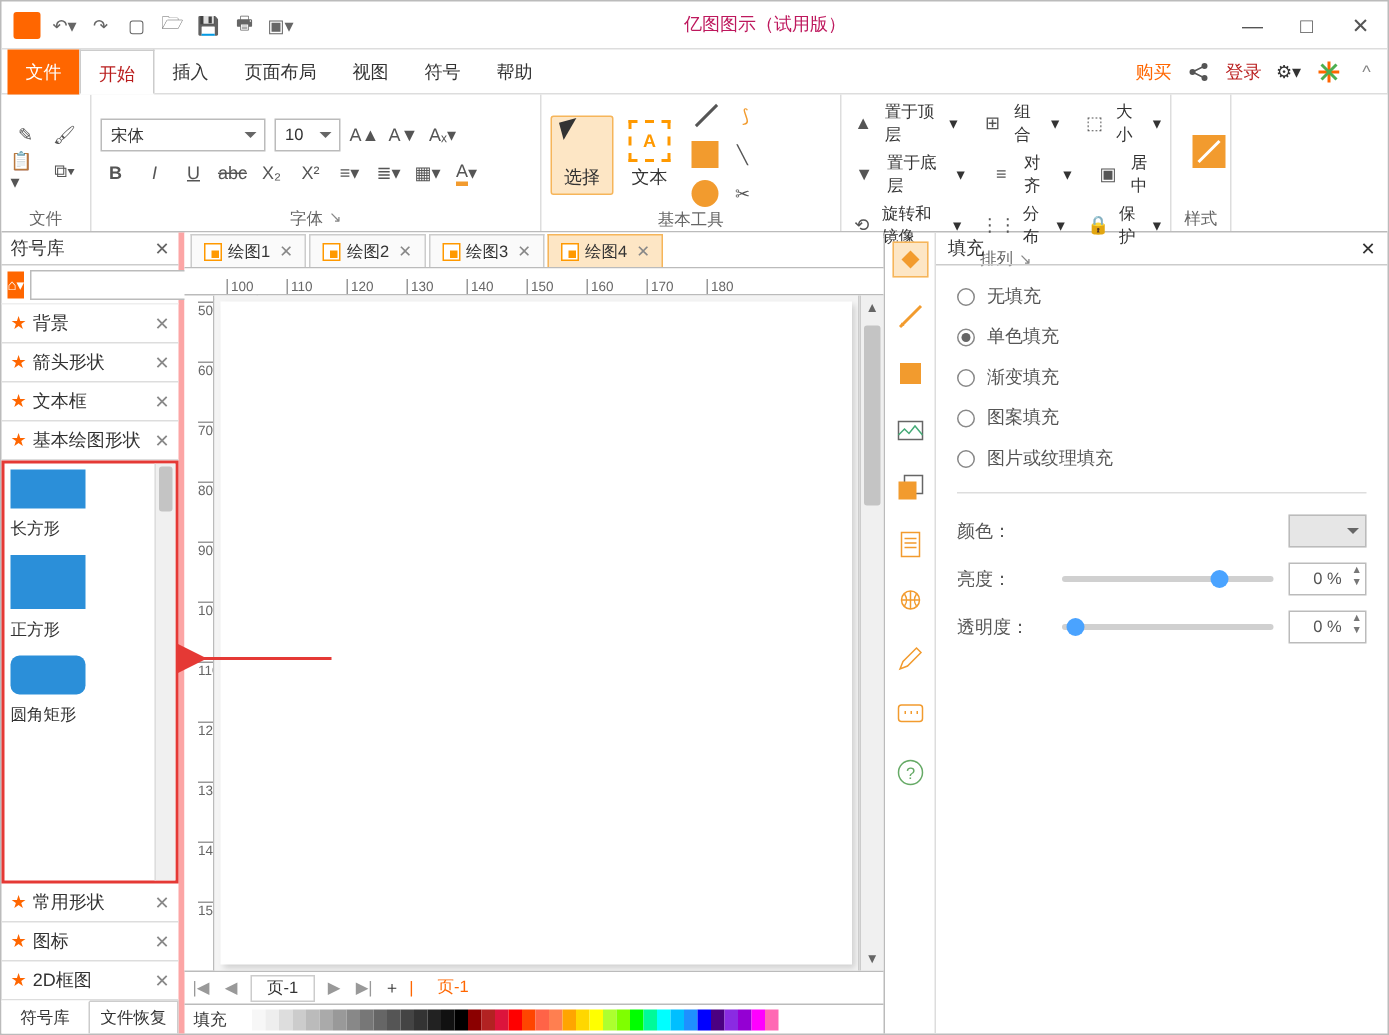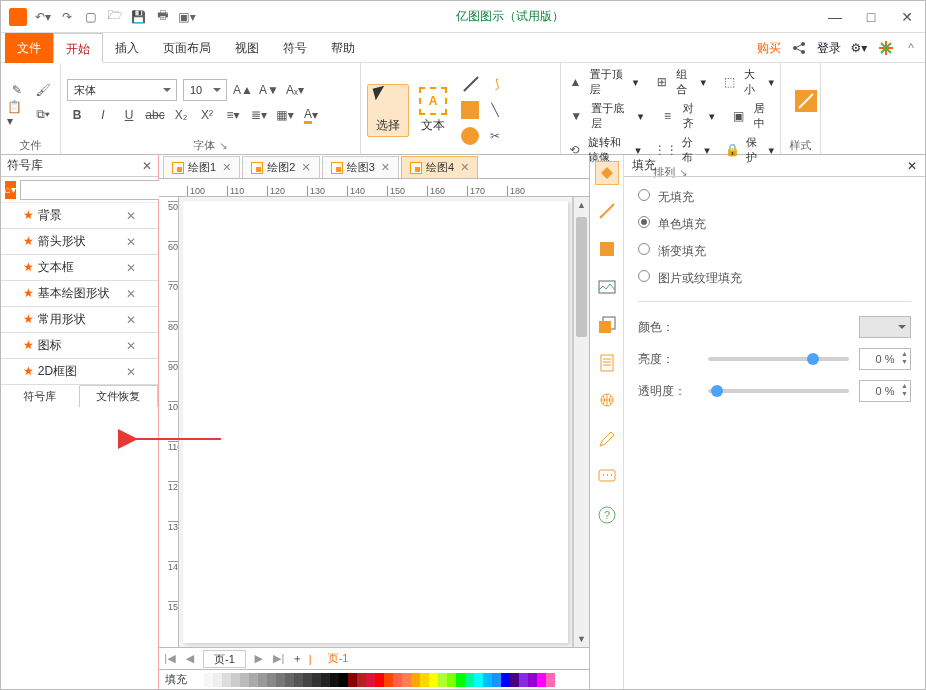--- a/index.html
+++ b/index.html
@@ -2,54 +2,54 @@
 <html><head>
 <meta charset="utf-8">
 <style>
 html,body{margin:0;padding:0;font-family:"Microsoft YaHei",Arial,sans-serif;font-size:12px;color:#333;background:#fff;overflow:hidden}
 *{box-sizing:border-box}
 .window{width:926px;height:690px;border:1px solid #bbb;display:flex;flex-direction:column;position:relative;background:#fff}
 .titlebar{height:32px;display:flex;align-items:center;padding:0 8px;border-bottom:1px solid #ddd}
 .titlebar .logo{width:18px;height:18px;background:#f60;margin-right:8px;border-radius:2px}
 .titlebar .qat{display:flex;gap:8px;align-items:center}
 .titlebar .qat .ic{width:16px;height:16px;display:flex;align-items:center;justify-content:center;color:#666}
-.titlebar .title{flex:1;text-align:center;color:#15803d}
+.titlebar .title{flex:1;text-align:center;color:#be185d}
 .titlebar .winbtns{display:flex;gap:16px;color:#555}
 .titlebar .winbtns span{width:20px;text-align:center;font-size:14px}
 .menubar{height:30px;display:flex;align-items:center;border-bottom:1px solid #ddd;padding:0 4px;position:relative}
 .menubar .mtab{padding:0 12px;height:30px;line-height:30px;color:#333}
 .menubar .mtab.file{background:#f60;color:#fff}
 .menubar .mtab.active{border:1px solid #ccc;border-bottom:1px solid #fff;background:#fff;margin-bottom:-1px;color:#b91c1c}
 .menubar .right{position:absolute;right:6px;top:0;height:30px;display:flex;align-items:center;gap:10px}
 .menubar .right .buy{color:#f60}
-.menubar .right .login{color:#0f172a}
+.menubar .right .login{color:#b91c1c}
 .menubar .right .ic{width:16px;height:16px}
 .ribbon{height:92px;border-bottom:1px solid #bbb;display:flex;background:#fff}
 .rgroup{border-right:1px solid #ddd;display:flex;flex-direction:column;padding:4px 6px 1px}
 .rgroup .body{flex:1;display:flex;align-items:center;gap:4px}
 .rgroup .label{height:16px;font-size:11px;color:#666;text-align:center;display:flex;align-items:center;justify-content:center;gap:4px}
 .rgroup .label .exp{font-size:10px;color:#888}
 .ic{display:inline-flex;align-items:center;justify-content:center;cursor:default}
 .bigtool{display:flex;flex-direction:column;align-items:center;padding:2px 6px;gap:2px}
 .bigtool .icn{width:28px;height:28px}
 .bigtool.sel{background:#fde6c5;border:1px solid #f6b55a;border-radius:2px}
 .col{display:flex;flex-direction:column;gap:4px}
 .row{display:flex;align-items:center;gap:6px}
 .sel-box{border:1px solid #bbb;height:22px;padding:0 18px 0 6px;display:flex;align-items:center;background:#fff;position:relative;font-size:11px}
 .sel-box::after{content:"";position:absolute;right:5px;top:8px;border:4px solid transparent;border-top-color:#666}
 .smallic{width:20px;height:20px;display:flex;align-items:center;justify-content:center;color:#555;font-size:12px}
 .docwrap{flex:1;display:flex;min-height:0}
-.leftpanel{width:158px;border-right:1px solid #fca5a5;display:flex;flex-direction:column}
+.leftpanel{width:122px;border-right:4px solid #fca5a5;display:flex;flex-direction:column}
 .panel-head{height:22px;display:flex;align-items:center;padding:0 6px;border-bottom:1px solid #ccc;font-size:12px;justify-content:space-between}
 .panel-head .x{color:#666}
 .libsearch{height:26px;display:flex;align-items:center;gap:4px;padding:0 4px;border-bottom:1px solid #eee}
 .libsearch .home{width:18px;height:18px;background:#f60;display:flex;align-items:center;justify-content:center;color:#fff;font-size:10px}
 .libsearch input{flex:1;border:1px solid #bbb;height:20px;padding:0 4px;font-size:11px}
 .libsearch .mag{width:18px;text-align:center;color:#666}
-.libcat{height:26px;border-bottom:1px solid #ddd;display:flex;align-items:center;padding:0 22px;justify-content:space-between;font-size:12px}
+.libcat{height:26px;border-bottom:1px solid #ddd;display:flex;align-items:center;padding:0 6px;justify-content:space-between;font-size:12px}
 .libcat .star{color:#f60;margin-right:4px}
 .libcat .x{color:#888}
 .shapesarea{flex:1;overflow:auto;border:2px solid #e53935;padding:4px;position:relative}
 .shapecell{margin-bottom:10px}
 .shapecell .thumb{width:50px;height:26px;background:#2b8fd9}
 .shapecell.sq .thumb{width:50px;height:36px}
 .shapecell.rr .thumb{border-radius:6px}
 .shapecell .lbl{margin-top:6px;font-size:11px;color:#333}
 .left-bottom-tabs{height:22px;border-top:1px solid #ccc;display:flex}
 .left-bottom-tabs .t{flex:1;display:flex;align-items:center;justify-content:center;border-right:1px solid #ccc;font-size:11px}
@@ -79,21 +79,21 @@
 .statusbar{height:20px;border-top:1px solid #bbb;display:flex;align-items:center;font-size:11px;padding:0 6px;gap:8px}
 .swatches{display:flex;height:14px}
 .swatches span{width:9px;height:14px}
 .rightpanel{width:336px;border-left:1px solid #bbb;display:flex;min-width:0}
 .rp-icons{width:34px;border-right:1px solid #ddd;display:flex;flex-direction:column;align-items:center;padding-top:6px;gap:14px}
 .rp-icons .ri{width:24px;height:24px;display:flex;align-items:center;justify-content:center;border:1px solid transparent}
 .rp-icons .ri.active{border:1px solid #f6b55a;background:#fde6c5}
 .rp-body{flex:1;display:flex;flex-direction:column}
 .rp-head{height:22px;border-bottom:1px solid #ccc;display:flex;align-items:center;padding:0 8px;justify-content:space-between}
 .rp-content{padding:12px 14px;display:flex;flex-direction:column;gap:10px;color:#555}
-.radio{display:flex;align-items:flex-start;gap:8px}
+.radio{display:flex;align-items:center;gap:8px}
 .radio .dot{width:12px;height:12px;border:1px solid #888;border-radius:50%;display:flex;align-items:center;justify-content:center}
 .radio .dot.on::after{content:"";width:6px;height:6px;border-radius:50%;background:#666}
 .field{display:flex;align-items:center;gap:10px}
 .field .lbl{width:60px}
 .slider{flex:1;height:4px;background:#d0d0d0;border-radius:2px;position:relative}
 .slider .kn{position:absolute;top:-4px;width:12px;height:12px;border-radius:50%;background:#4aa3ff}
 .numbox{width:52px;height:22px;border:1px solid #bbb;display:flex;align-items:center;justify-content:center;font-size:11px;position:relative;background:#fff}
 .numbox .spin{position:absolute;right:2px;top:1px;display:flex;flex-direction:column;font-size:7px;color:#777;line-height:8px}
 .colorbox{width:52px;height:22px;border:1px solid #bbb;background:#e6e6e6;position:relative}
 .colorbox::after{content:"";position:absolute;right:4px;top:8px;border:4px solid transparent;border-top-color:#666}
@@ -250,20 +250,23 @@
               <span class="smallic">╲</span>
             </div>
           <div class="row">
               <span>
                 <div class="g-circle"></div>
               </span>
               <span class="smallic">✂</span>
             </div>
         </div>
       </div>
+      <div class="label">
+          <span>基本工具</span>
+        </div>
     </div>
 
     <div class="rgroup" style="width:220px">
       <div class="body">
           <div class="col" style="gap:4px;font-size:11px">
         <div class="row"><span class="smallic">▲</span><span>置于顶层</span><span>▾</span>&nbsp;<span class="smallic">⊞</span><span>组合</span><span>▾</span>&nbsp;<span class="smallic">⬚</span><span>大小</span><span>▾</span></div>
         <div class="row"><span class="smallic">▼</span><span>置于底层</span><span>▾</span>&nbsp;<span class="smallic">≡</span><span>对齐</span><span>▾</span>&nbsp;<span class="smallic">▣</span><span>居中</span></div>
         <div class="row"><span class="smallic">⟲</span><span>旋转和镜像</span><span>▾</span>&nbsp;<span class="smallic">⋮⋮</span><span>分布</span><span>▾</span>&nbsp;<span class="smallic">🔒</span><span>保护</span><span>▾</span></div>
       </div>
         </div>
@@ -311,20 +314,37 @@
           <span class="x">✕</span>
         </div>
       <div class="libcat">
           <span><span class="star">★</span><span>文本框</span></span>
           <span class="x">✕</span>
         </div>
       <div class="libcat">
           <span><span class="star">★</span><span>基本绘图形状</span></span>
           <span class="x">✕</span>
         </div>
+      <div class="shapesarea">
+        <div class="scroll-mini">
+            <div class="th"></div>
+          </div>
+        <div class="shapecell">
+            <div class="thumb"></div>
+            <div class="lbl">长方形</div>
+          </div>
+        <div class="shapecell sq">
+            <div class="thumb"></div>
+            <div class="lbl">正方形</div>
+          </div>
+        <div class="shapecell rr">
+            <div class="thumb"></div>
+            <div class="lbl">圆角矩形</div>
+          </div>
+      </div>
       <div class="libcat">
           <span><span class="star">★</span><span>常用形状</span></span>
           <span class="x">✕</span>
         </div>
       <div class="libcat">
           <span><span class="star">★</span><span>图标</span></span>
           <span class="x">✕</span>
         </div>
       <div class="libcat">
           <span><span class="star">★</span><span>2D框图</span></span>
@@ -523,20 +543,24 @@
           <div class="radio">
               <span class="dot on"></span>
               <span>单色填充</span>
             </div>
           <div class="radio">
               <span class="dot"></span>
               <span>渐变填充</span>
             </div>
           <div class="radio">
               <span class="dot"></span>
+              <span>图案填充</span>
+            </div>
+          <div class="radio">
+              <span class="dot"></span>
               <span>图片或纹理填充</span>
             </div>
           <div style="height:1px;background:#ddd;margin:4px 0"></div>
           <div class="field">
             <span class="lbl">颜色：</span>
             <div style="flex:1"></div>
             <div class="colorbox"></div>
           </div>
           <div class="field">
             <span class="lbl">亮度：</span>

